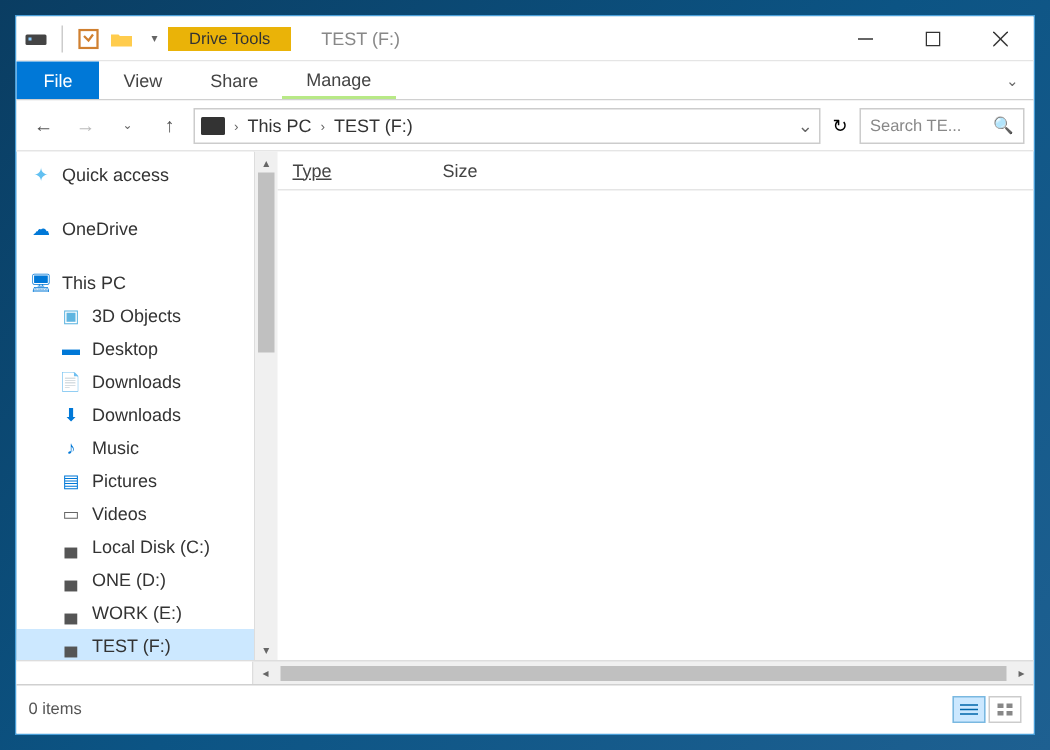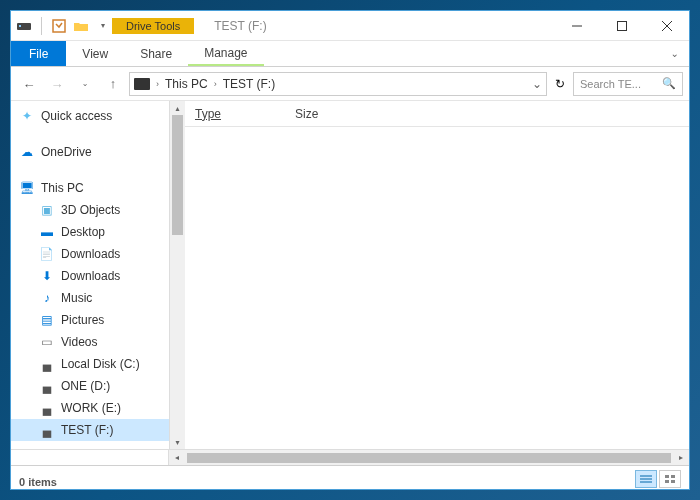--- a/index.html
+++ b/index.html
@@ -58,21 +58,21 @@
 .col.name { width: 250px; padding-left: 22px; }
 .col.date { width: 120px; }
 .col.type { width: 100px; text-decoration: underline; }
 .col.size { flex: 1; padding-right: 20px; }
 .empty-msg { text-align: center; margin-top: 30px; font-size: 12px; color: #4a7a9a; }
 .h-scroll-row { height: 16px; display: flex; background: #f0f0f0; border-top: 1px solid #ddd; }
 .h-scroll-left { width: 158px; background: #fff; border-right: 1px solid #ddd; }
 .h-scroll-track { flex: 1; position: relative; display: flex; align-items: center; }
 .h-scroll-arrow { width: 16px; height: 16px; display: flex; align-items: center; justify-content: center; font-size: 8px; color: #666; }
 .h-scroll-thumb { flex: 1; margin: 2px; height: 10px; background: #c0c0c0; }
-.statusbar { height: 24px; border-top: 1px solid #d0d0d0; display: flex; align-items: flex-end; padding: 1px 8px; font-size: 11px; color: #555; background: #fff; font-weight: bold; }
+.statusbar { height: 24px; border-top: 1px solid #d0d0d0; display: flex; align-items: center; padding: 16px 8px; font-size: 11px; color: #555; background: #fff; }
 .status-right { margin-left: auto; display: flex; gap: 2px; }
 .view-btn { width: 22px; height: 18px; border: 1px solid #ccc; display: flex; align-items: center; justify-content: center; font-size: 9px; }
 .view-btn.active { background: #cce8ff; border-color: #7ab8e0; }
 svg { display: block; }
 </style>
 </head>
 <body>
 
 <div class="window">
 

